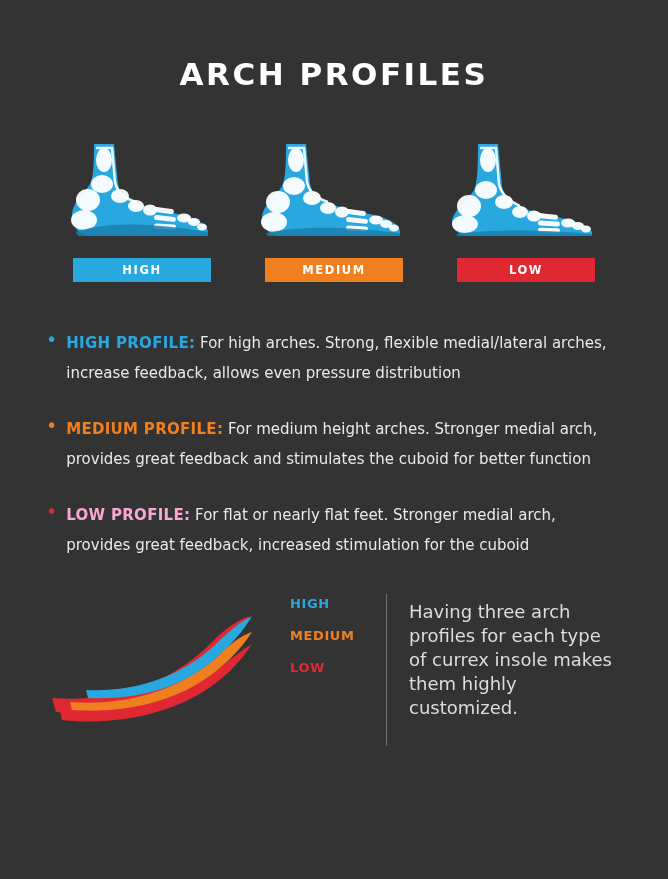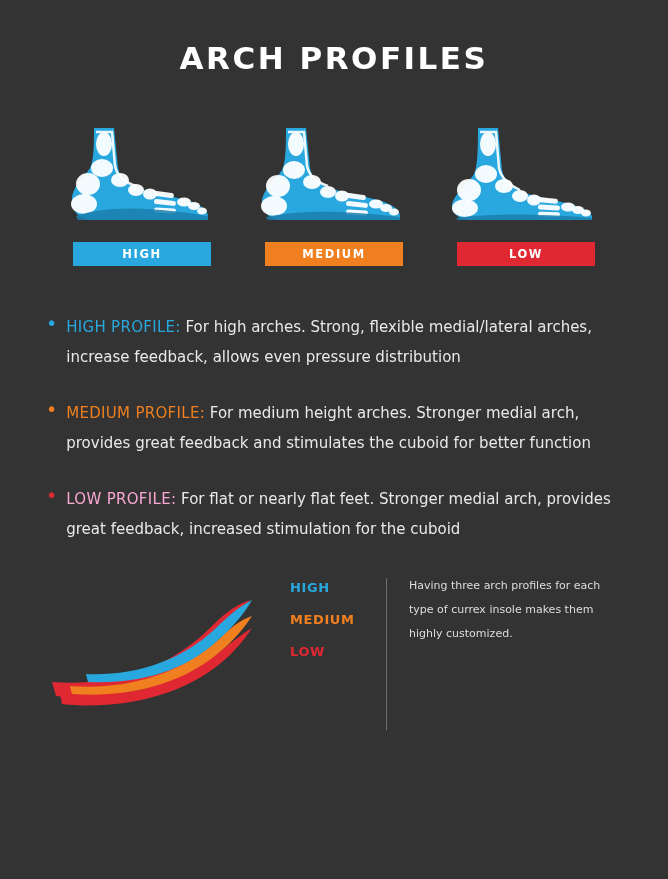--- a/index.html
+++ b/index.html
@@ -23,20 +23,21 @@
     box-sizing: border-box;
   }
   .title {
     text-align: center;
     font-size: 31px;
     font-weight: bold;
     letter-spacing: 2.5px;
     color: #ffffff;
     padding-top: 40px;
     font-family: "DejaVu Sans", sans-serif;
+    margin-top: 16px;
   }
 
   
   .feet-row {
     display: flex;
     justify-content: center;
     gap: 24px;
     margin-top: 48px;
     padding: 0 56px;
   }
@@ -85,21 +86,21 @@
   }
   .dot-high { color: #29a8df; }
   .dot-medium { color: #ef7f1f; }
   .dot-low { color: #e02832; }
   .bullet-text {
     font-size: 15px;
     line-height: 30px;
     color: #e9e9e9;
     font-family: "DejaVu Sans", sans-serif;
   }
-  .bt-head { font-weight: normal; letter-spacing: 0.3px; }
+  .bt-head { font-weight: bold; letter-spacing: 0.3px; }
   .bt-head.h { color: #29a8df; }
   .bt-head.m { color: #ef7f1f; margin-top: 8px; }
   .bt-head.l { color: #f9a8d4; }
 
   
   .bottom {
     margin-top: 26px;
     display: flex;
     align-items: flex-start;
     padding: 0 46px 0 46px;
@@ -126,24 +127,24 @@
   .lg-medium { color: #ef7f1f; }
   .lg-low { color: #e02832; }
   .vrule {
     width: 1px;
     background: #6f6f6f;
     height: 152px;
     margin: 8px 22px 0 0;
     flex: 0 0 auto;
   }
   .note {
-    font-size: 11px;
+    font-size: 18px;
     line-height: 24px;
     color: #dddddd;
-    margin-top: 4px;
+    margin-top: 14px;
     max-width: 215px;
   }
 </style>
 </head>
 <body>
 
 <div class="page">
 
   <div class="title">ARCH PROFILES</div>
 

